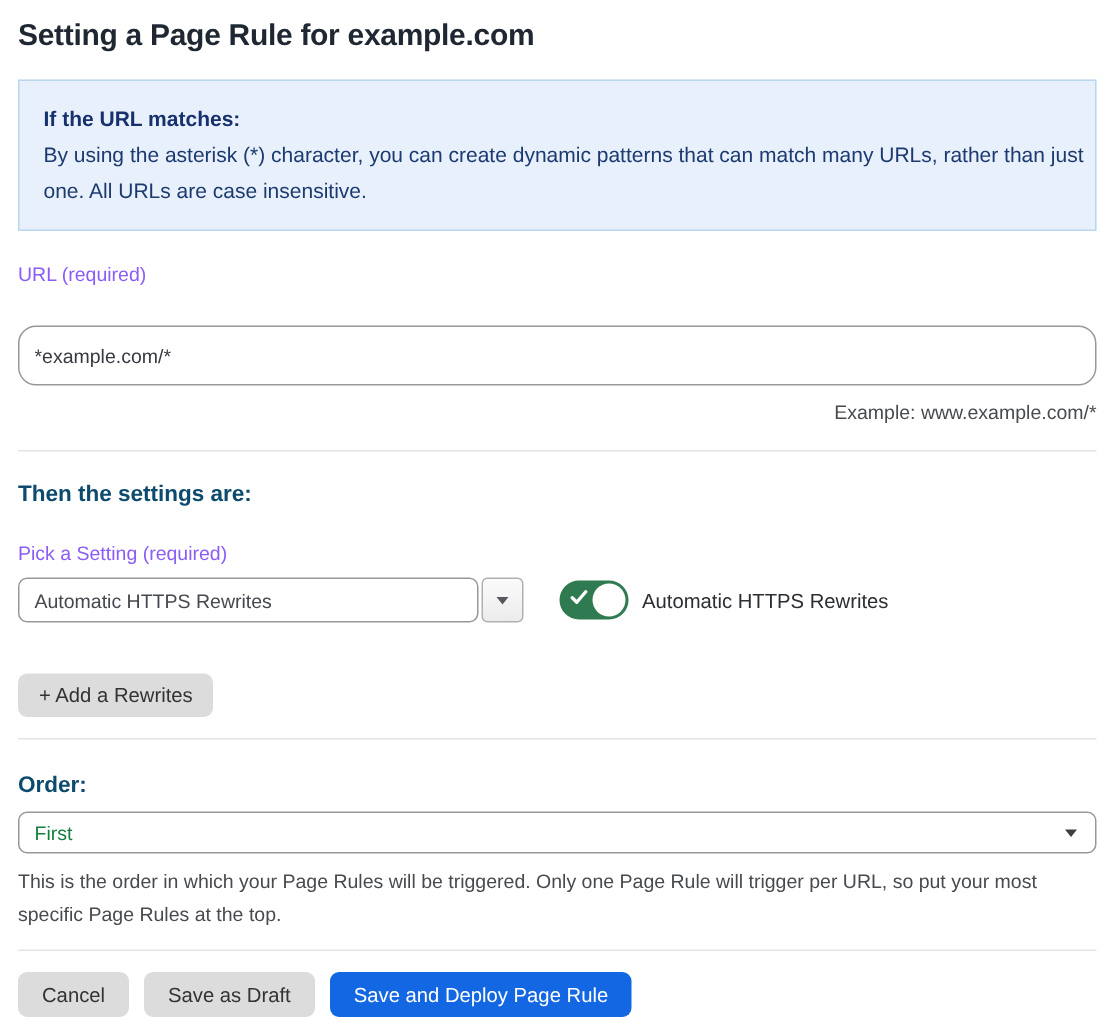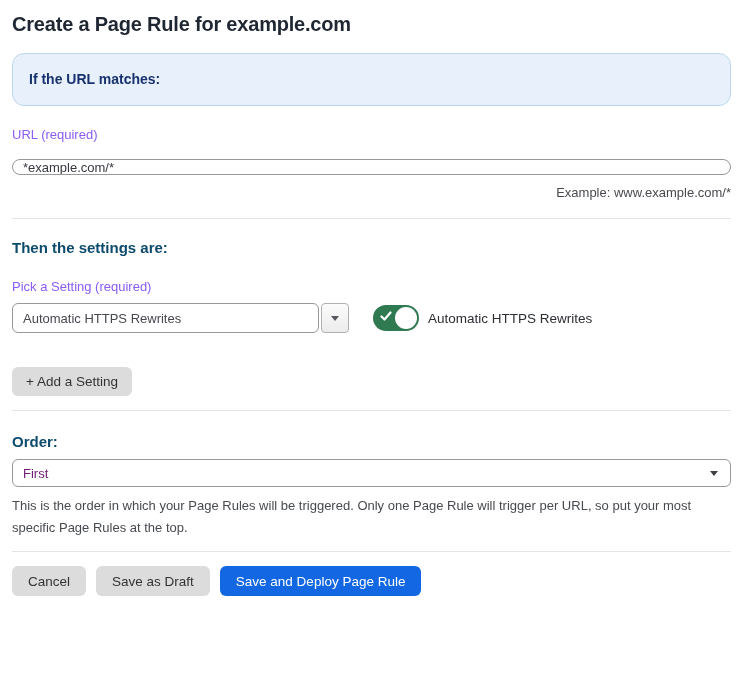--- a/index.html
+++ b/index.html
@@ -16,21 +16,21 @@
     font-weight: 700;
     color: #1f2733;
     letter-spacing: -0.2px;
   }
 
   
   .info-box {
     margin-top: 17px;
     background: #e8f1fb;
     border: 1px solid #b9d7f1;
-    border-radius: 12px;
+    border-radius: 0;
     padding: 13px 7px 14px 16px;
     font-size: 14px;
     line-height: 24px;
     color: #1c3a70;
   }
   .info-box .info-heading {
     font-weight: 700;
     color: #16316e;
   }
   .info-box a.info-link {
@@ -47,23 +47,23 @@
   }
   .helper-text {
     font-size: 13px;
     color: #474a4f;
     line-height: 22px;
   }
 
   .url-label { margin-top: 21px; }
 
   .text-input {
-    margin-top: 16px;
+    margin-top: 26px;
     width: 100%;
-    height: 16px;
+    height: 40px;
     border: 1px solid #989898;
     border-radius: 12px;
     padding: 0 10px;
     font-family: "Liberation Sans", sans-serif;
     font-size: 13px;
     color: #363940;
     background: #ffffff;
     outline: none;
     display: block;
   }
@@ -187,21 +187,21 @@
     margin-top: 9px;
     width: 100%;
     height: 28px;
     border: 1px solid #989898;
     border-radius: 6px;
     background: #ffffff;
     display: flex;
     align-items: center;
     padding: 0 12px 0 10px;
     font-size: 13px;
-    color: #701a75;
+    color: #15803d;
     cursor: pointer;
     position: relative;
   }
   .select-box .caret-down {
     position: absolute;
     right: 12px;
     top: 50%;
     margin-top: -2px;
     border-top-color: #3c3f44;
   }
@@ -216,24 +216,25 @@
   .btn-primary {
     background: #1467e2;
     color: #ffffff;
   }
 </style>
 </head>
 <body>
 
 <div class="page">
 
-  <h1 class="page-title">Create a Page Rule for example.com</h1>
+  <h1 class="page-title">Setting a Page Rule for example.com</h1>
 
   <div class="info-box">
     <div class="info-heading">If the URL matches:</div>
+    <div class="info-body">By using the asterisk (*) character, you can create dynamic patterns that can match many URLs, rather than just one. All URLs are case insensitive.</div>
   </div>
 
   <div class="field-label url-label">URL (required)</div>
   <input class="text-input" type="text" value="*example.com/*" style="">
   <div class="helper-text url-helper">Example: www.example.com/*</div>
 
   <hr class="divider divider-1">
 
   <div class="section-heading settings-heading">Then the settings are:</div>
 
@@ -248,21 +249,21 @@
     </div>
     <div class="toggle">
       <svg class="toggle-check" viewBox="0 0 12 12">
         <polyline points="1.5,6.5 4.5,9.5 10.5,2.5" fill="none" stroke="#ffffff" stroke-width="2.2" stroke-linecap="round" stroke-linejoin="round"></polyline>
       </svg>
       <span class="toggle-knob"></span>
     </div>
     <span class="toggle-label">Automatic HTTPS Rewrites</span>
   </div>
 
-  <button class="btn btn-gray add-setting-button">+ Add a Setting</button>
+  <button class="btn btn-gray add-setting-button">+ Add a Rewrites</button>
 
   <hr class="divider divider-2">
 
   <div class="section-heading order-heading">Order:</div>
 
 
   <div class="select-box">
     <span>First</span>
     <span class="caret-down"></span>
   </div>

